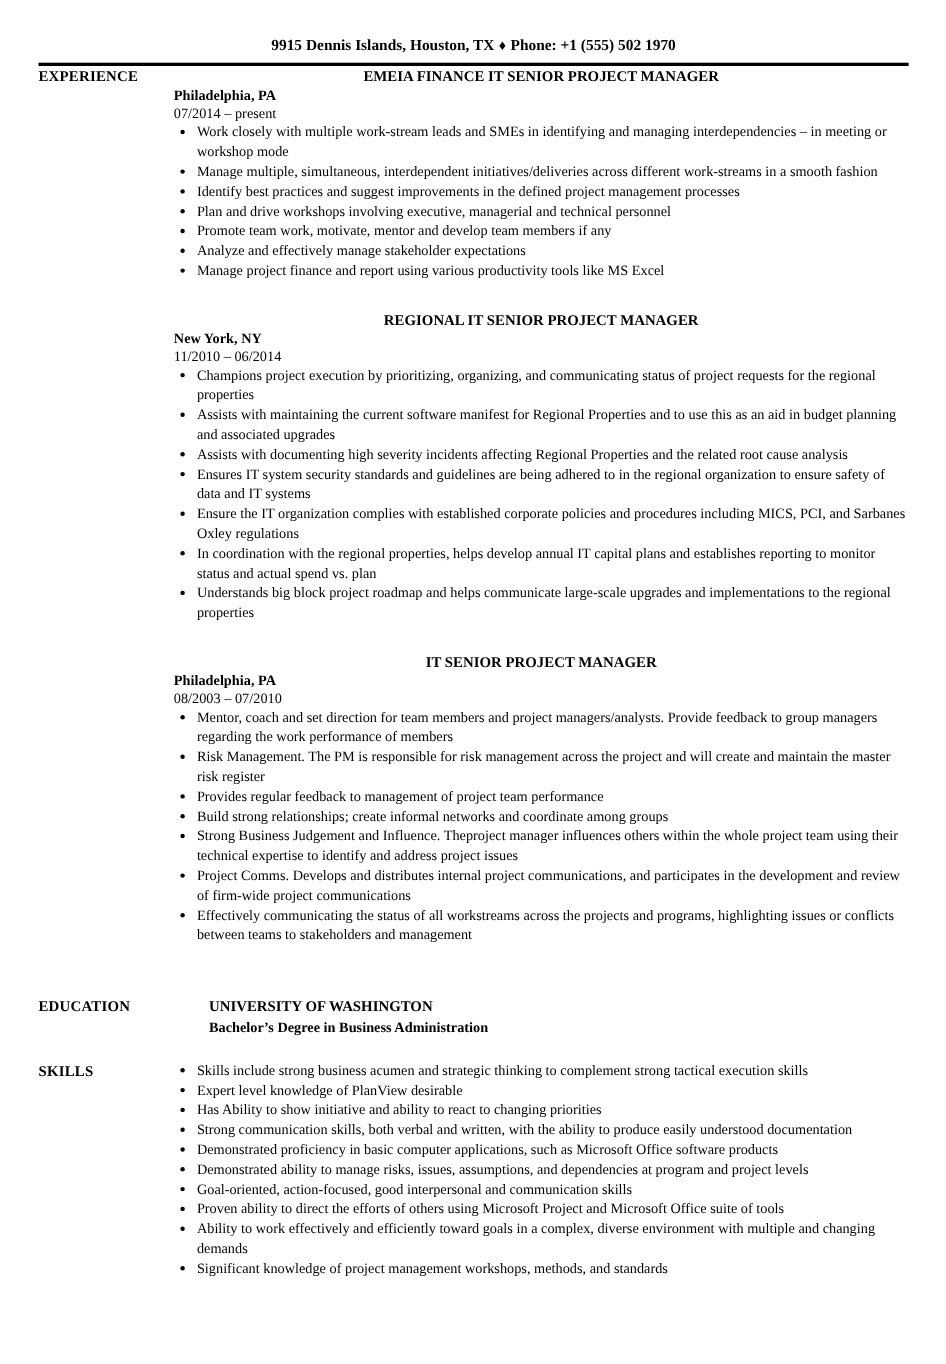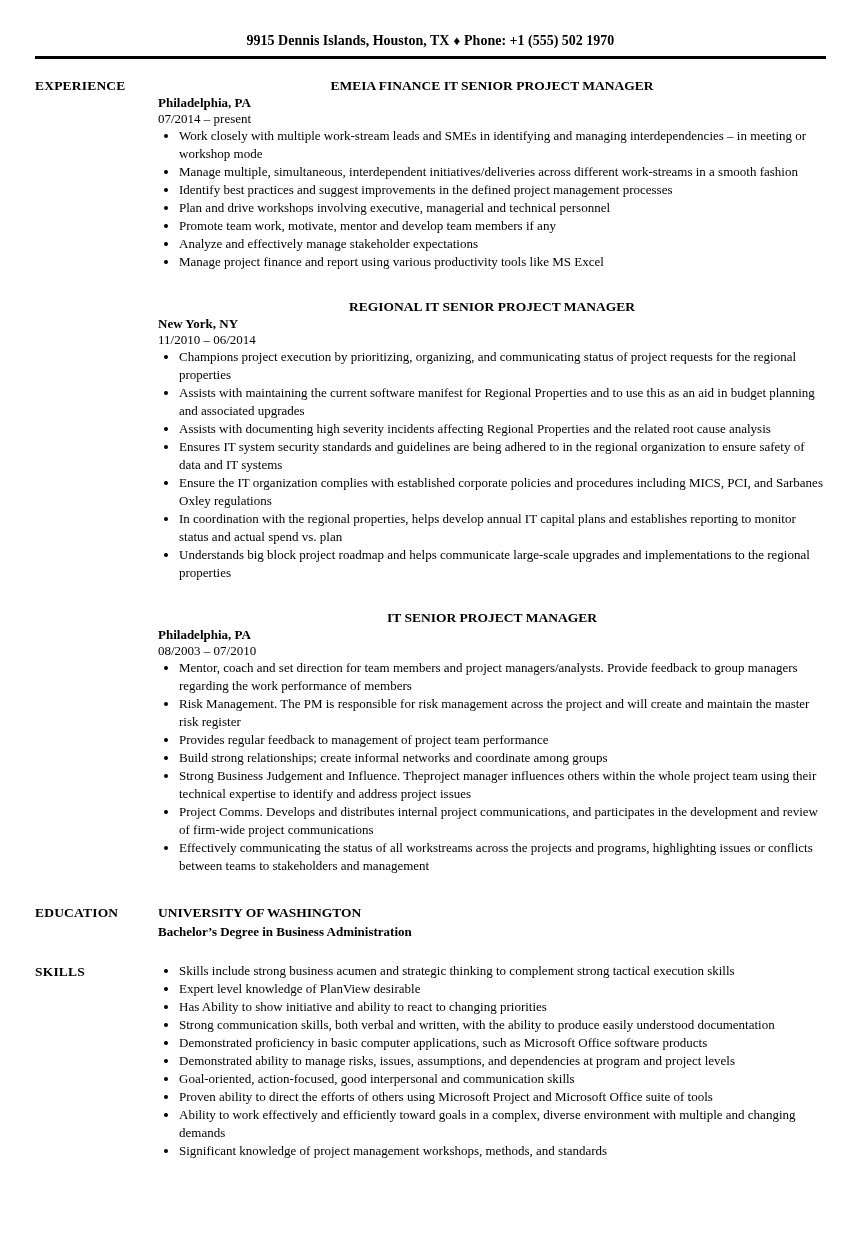--- a/index.html
+++ b/index.html
@@ -44,22 +44,22 @@
     border: none;
     border-top: 3px solid #000;
     margin: 7px 0 0 0;
   }
 
   
   .section {
     display: grid;
     grid-template-columns: 123px 1fr;
   }
-  .section-experience { margin-top: 17px; }
-  .section-education  { margin-top: 28px; }
+  .section-experience { }
+  .section-education  { margin-top: 46px; gap: 32px; }
   .section-skills     { margin-top: 20px; }
 
   .section-label {
     font-weight: bold;
     font-size: 13.5px;
     line-height: 19px;
     letter-spacing: 0.2px;
   }
 
   

